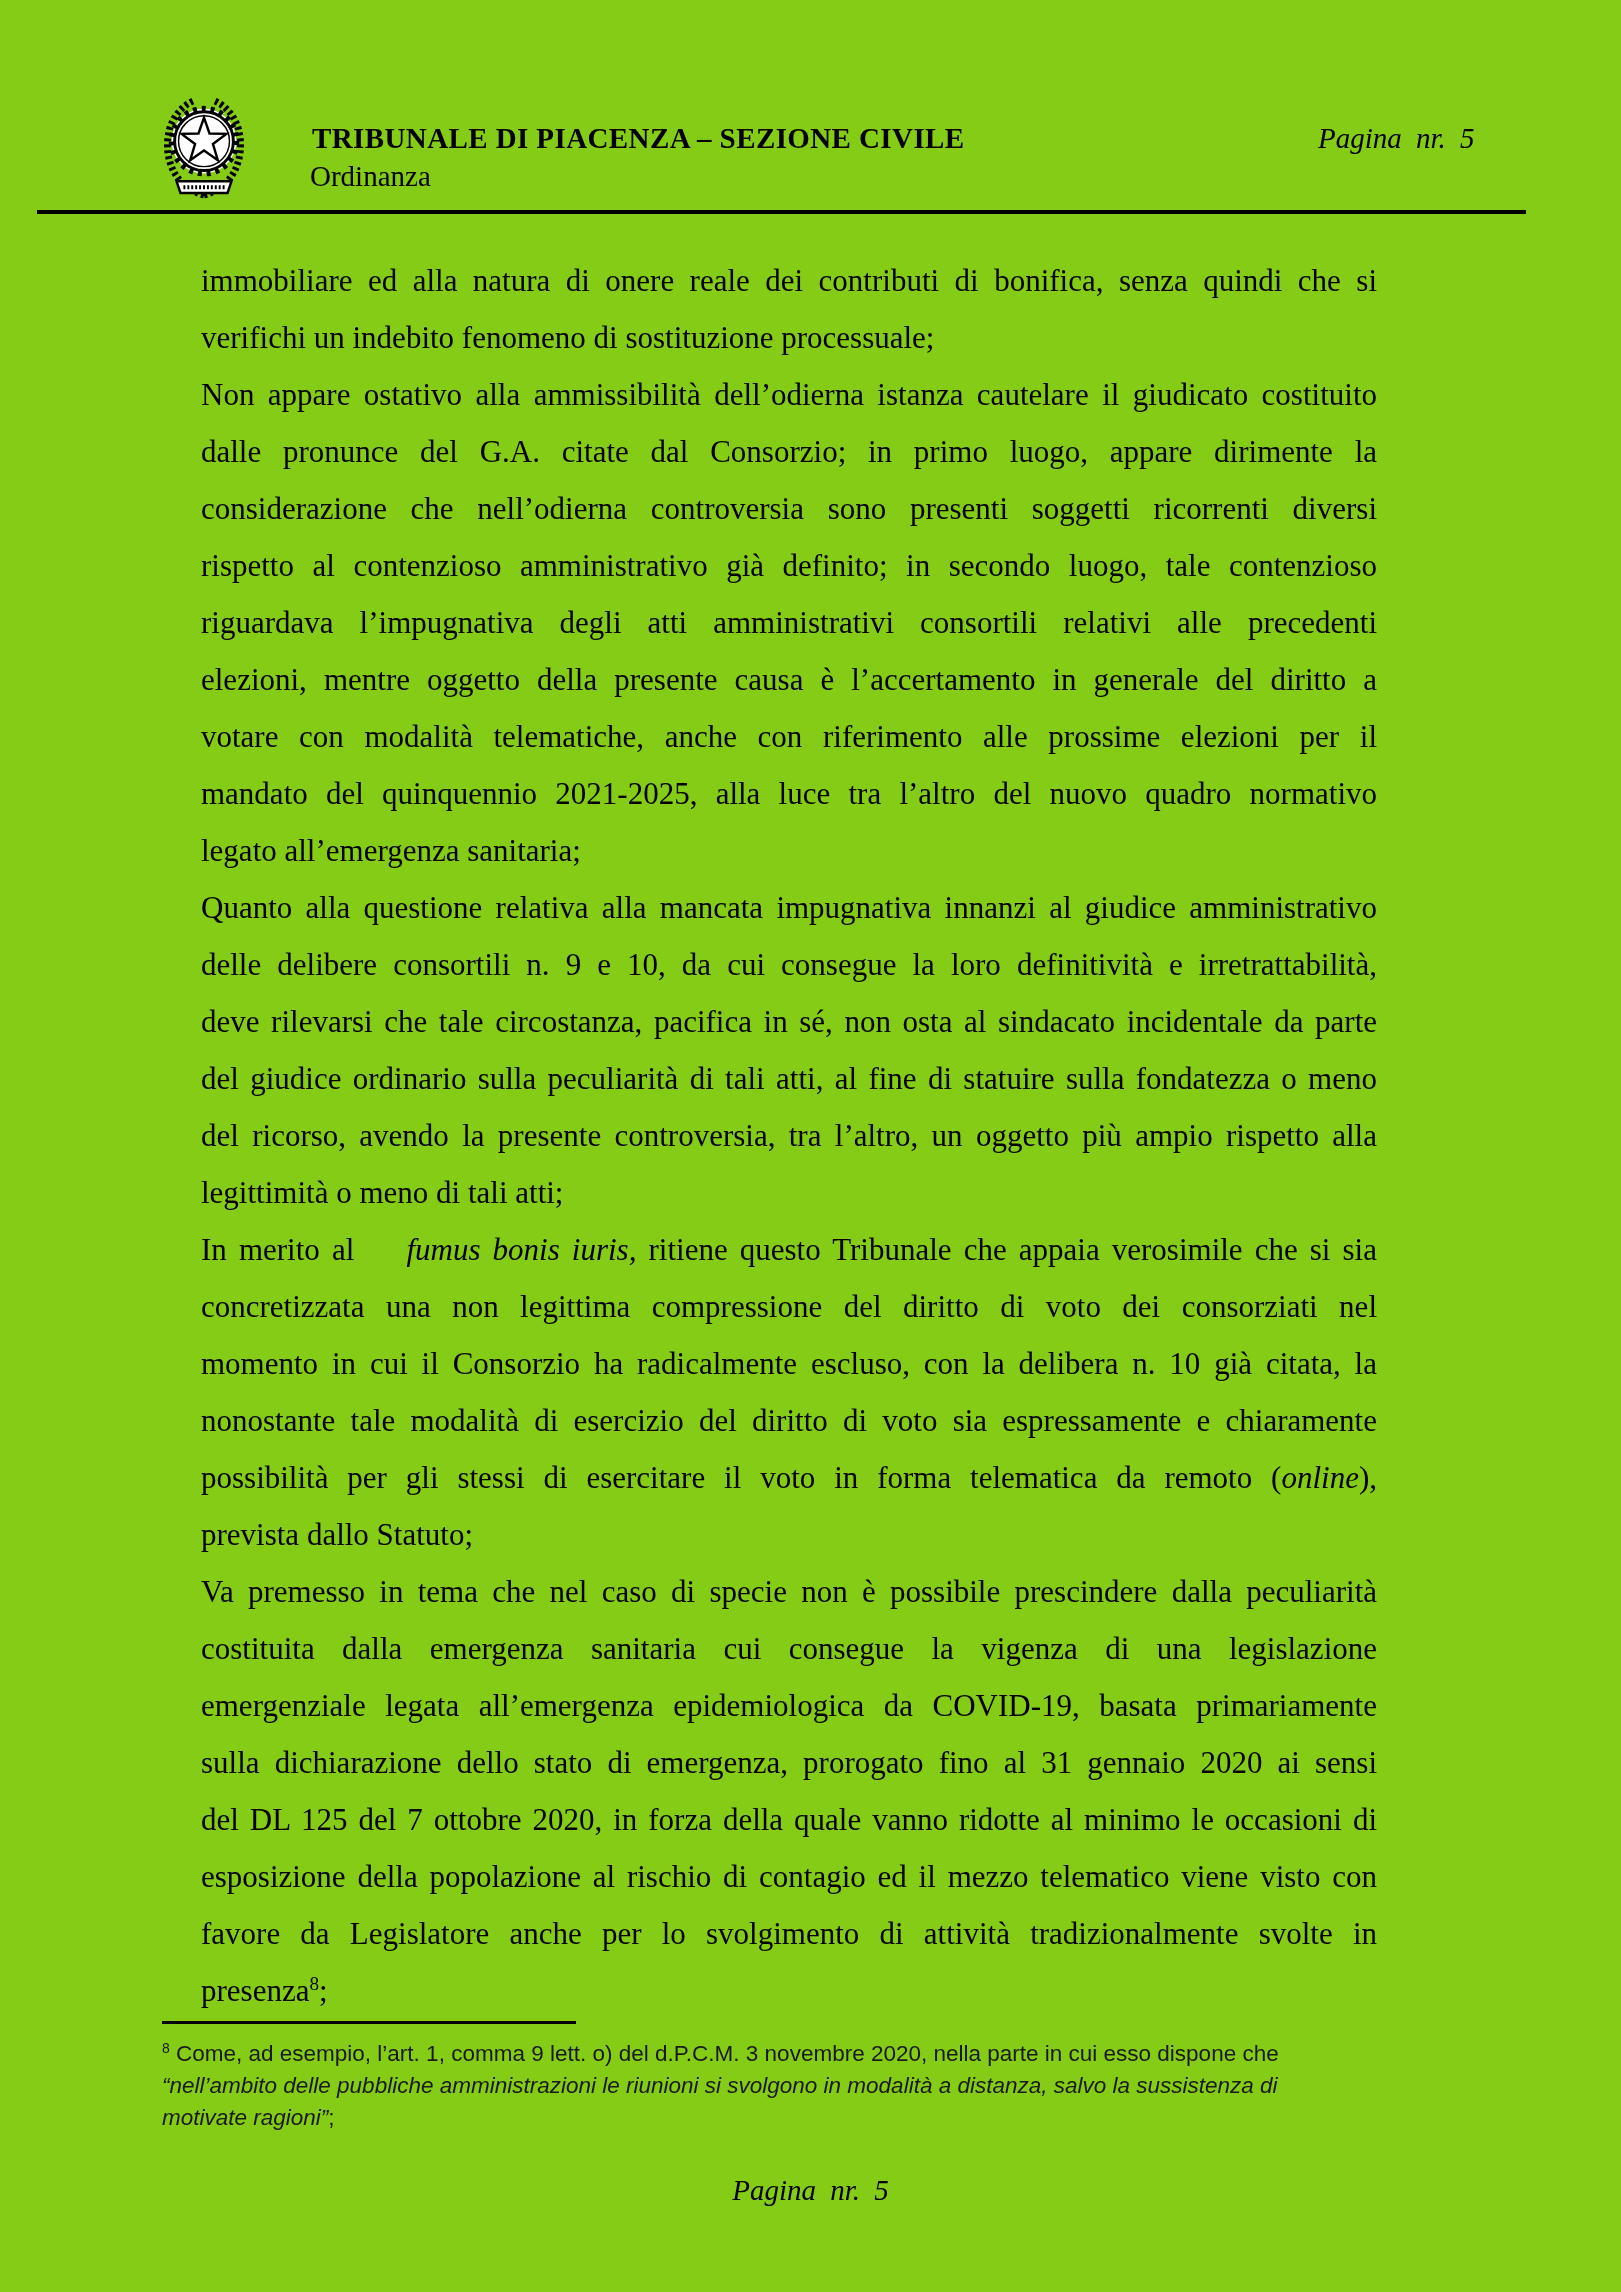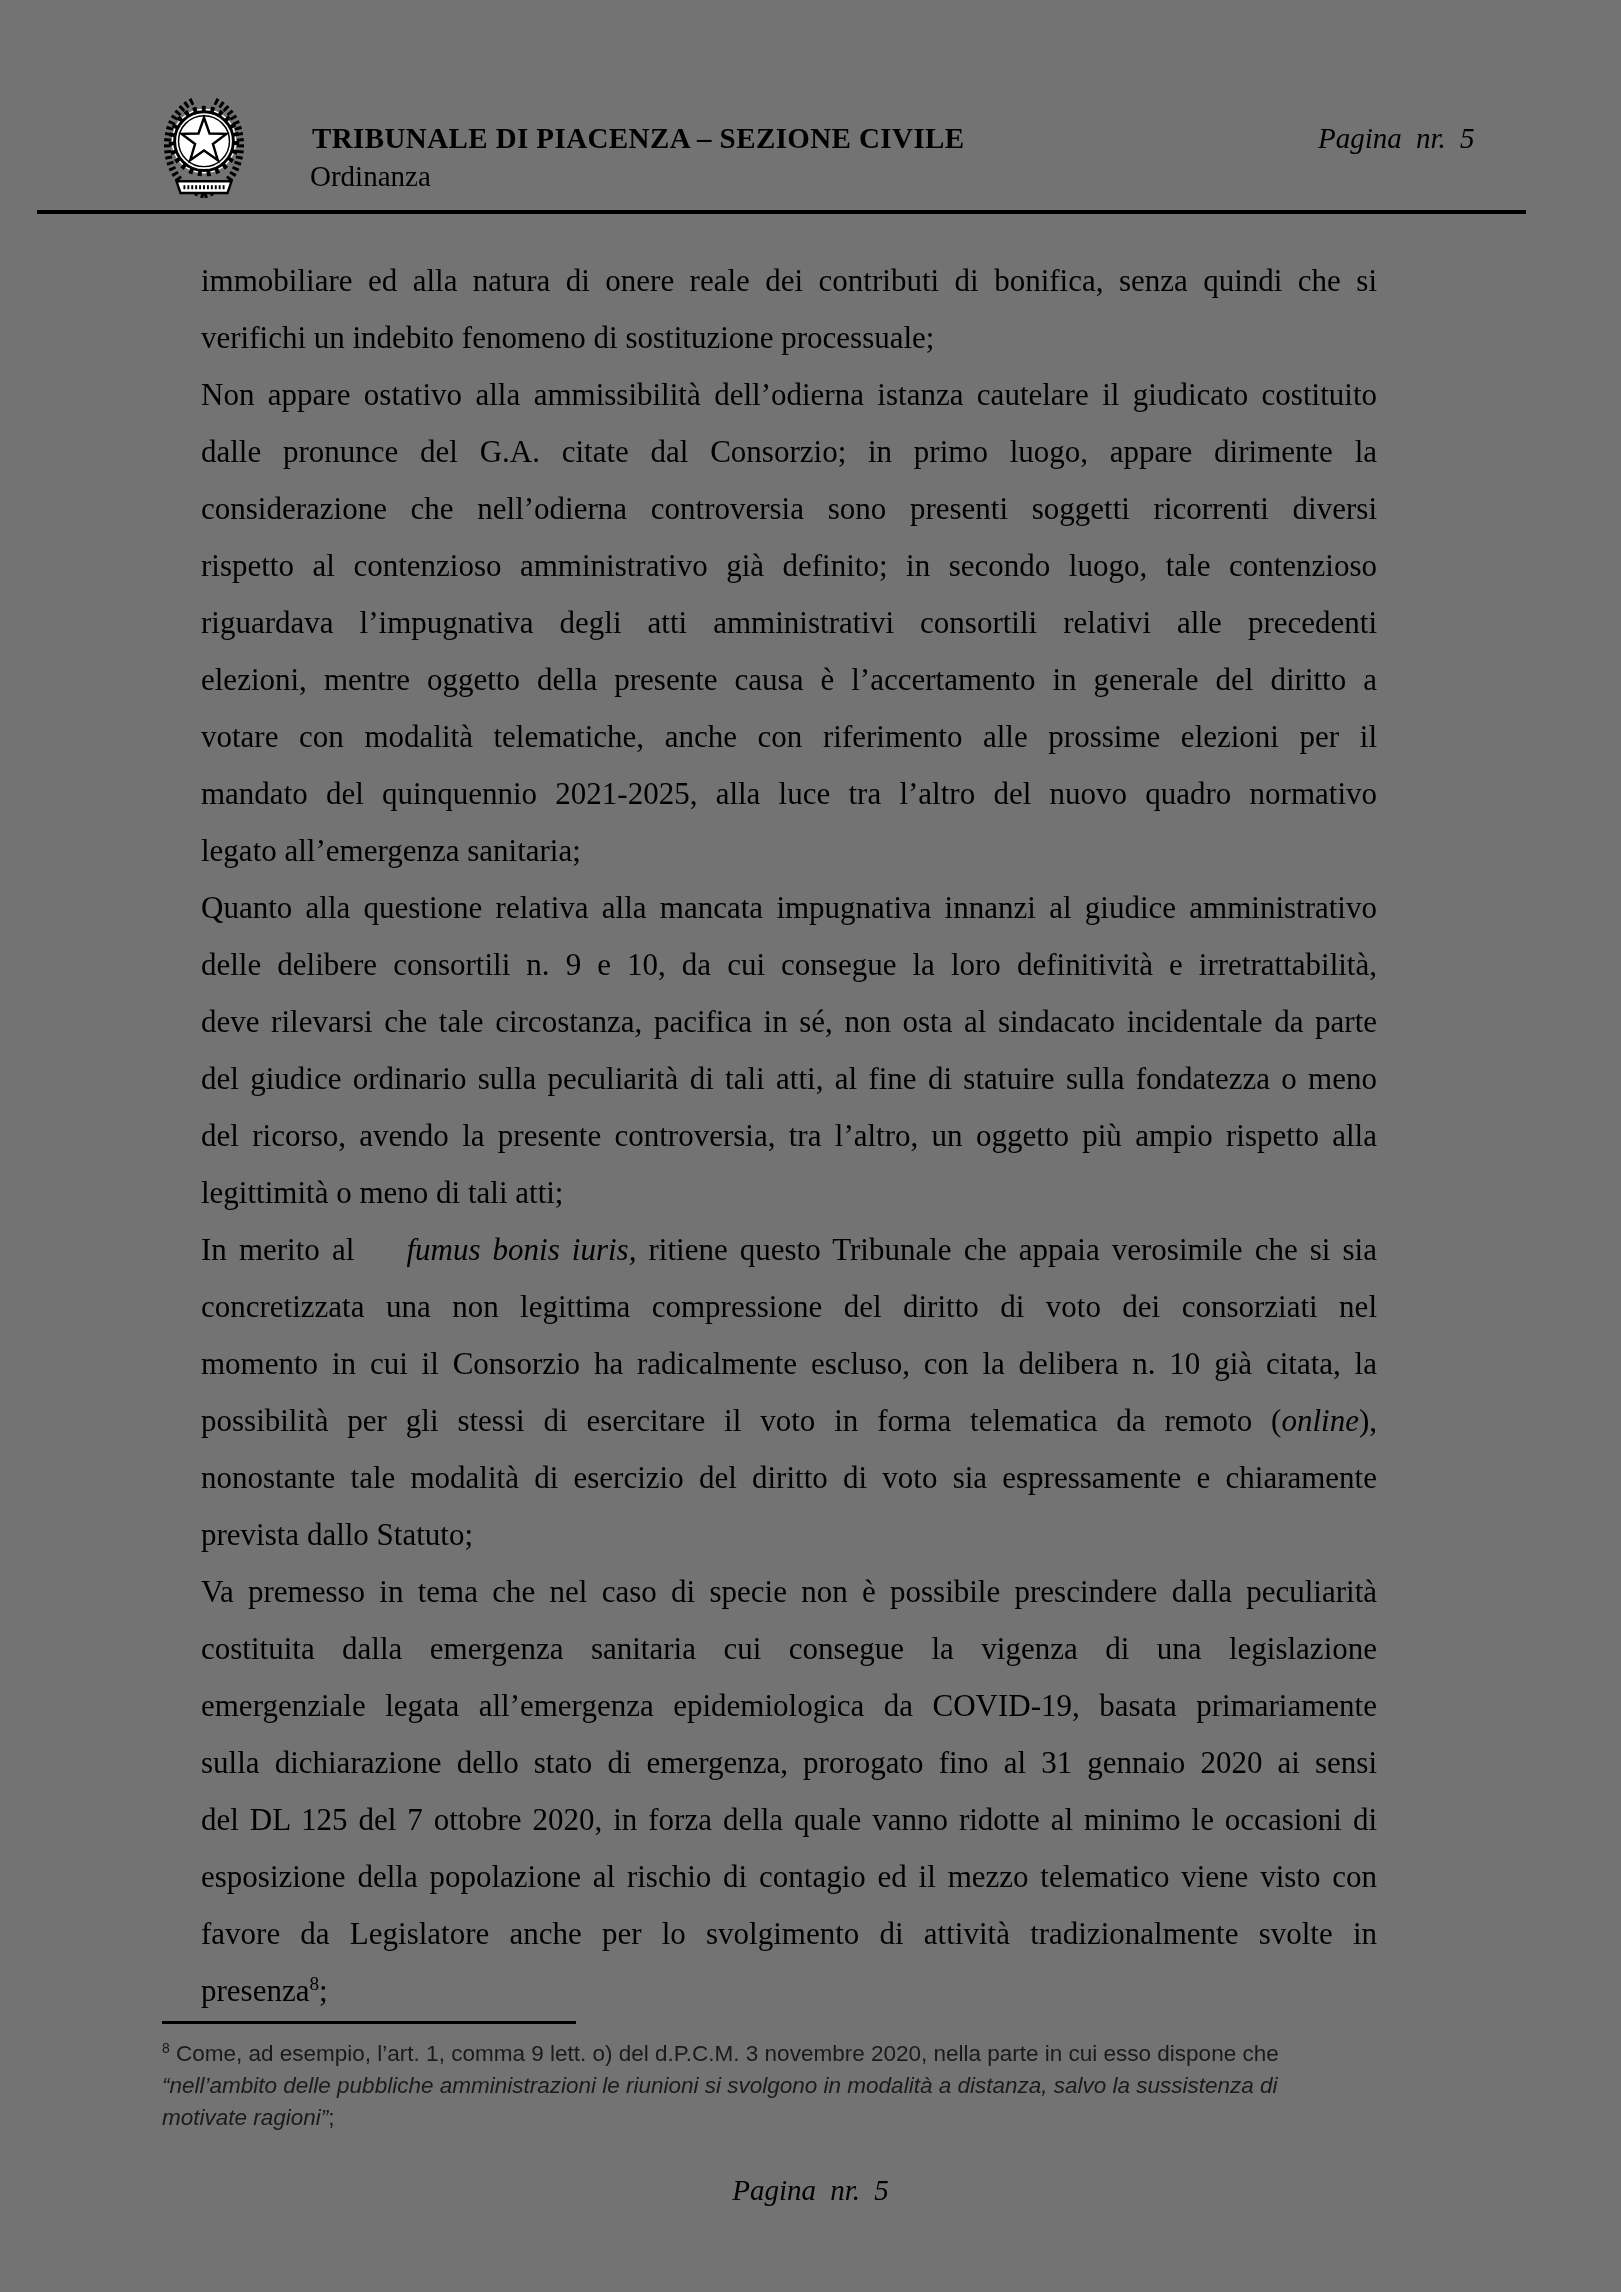--- a/index.html
+++ b/index.html
@@ -1,20 +1,20 @@
 <!DOCTYPE html>
 <html><head>
 <meta charset="utf-8">
 <style>
   html, body { margin: 0; padding: 0; background: #ffffff; }
   .page {
     position: relative;
     width: 1621px;
     height: 2293px;
-    background: #737373;
+    background: #84cc16;
     color: #000000;
     overflow: hidden;
     font-family: "Liberation Serif", serif;
   }
 
   
   .emblem {
     position: absolute;
     left: 155px; top: 95px;
     width: 98px; height: 105px;
@@ -147,22 +147,22 @@
       <div class="bline last"><span>legato all’emergenza sanitaria;</span></div>
       <div class="bline"><span>Quanto alla questione relativa alla mancata impugnativa innanzi al giudice amministrativo</span></div>
       <div class="bline"><span>delle delibere consortili n. 9 e 10, da cui consegue la loro definitività e irretrattabilità,</span></div>
       <div class="bline"><span>deve rilevarsi che tale circostanza, pacifica in sé, non osta al sindacato incidentale da parte</span></div>
       <div class="bline"><span>del giudice ordinario sulla peculiarità di tali atti, al fine di statuire sulla fondatezza o meno</span></div>
       <div class="bline"><span>del ricorso, avendo la presente controversia, tra l’altro, un oggetto più ampio rispetto alla</span></div>
       <div class="bline last"><span>legittimità o meno di tali atti;</span></div>
       <div class="bline"><span>In merito al </span><span class="s-bi">fumus bonis iuris,</span><span> ritiene questo Tribunale che appaia verosimile che si sia</span></div>
       <div class="bline"><span>concretizzata una non legittima compressione del diritto di voto dei consorziati nel</span></div>
       <div class="bline"><span>momento in cui il Consorzio ha radicalmente escluso, con la delibera n. 10 già citata, la</span></div>
+      <div class="bline"><span>nonostante tale modalità di esercizio del diritto di voto sia espressamente e chiaramente</span></div>
       <div class="bline"><span>possibilità per gli stessi di esercitare il voto in forma telematica da remoto (</span><span class="s-i">online</span><span>),</span></div>
-      <div class="bline"><span>nonostante tale modalità di esercizio del diritto di voto sia espressamente e chiaramente</span></div>
       <div class="bline last"><span>prevista dallo Statuto;</span></div>
       <div class="bline"><span>Va premesso in tema che nel caso di specie non è possibile prescindere dalla peculiarità</span></div>
       <div class="bline"><span>costituita dalla emergenza sanitaria cui consegue la vigenza di una legislazione</span></div>
       <div class="bline"><span>emergenziale legata all’emergenza epidemiologica da COVID-19, basata primariamente</span></div>
       <div class="bline"><span>sulla dichiarazione dello stato di emergenza, prorogato fino al 31 gennaio 2020 ai sensi</span></div>
       <div class="bline"><span>del DL 125 del 7 ottobre 2020, in forza della quale vanno ridotte al minimo le occasioni di</span></div>
       <div class="bline"><span>esposizione della popolazione al rischio di contagio ed il mezzo telematico viene visto con</span></div>
       <div class="bline"><span>favore da Legislatore anche per lo svolgimento di attività tradizionalmente svolte in</span></div>
       <div class="bline last"><span>presenza</span><span class="s-sup">8</span><span>;</span></div>
     </div>

